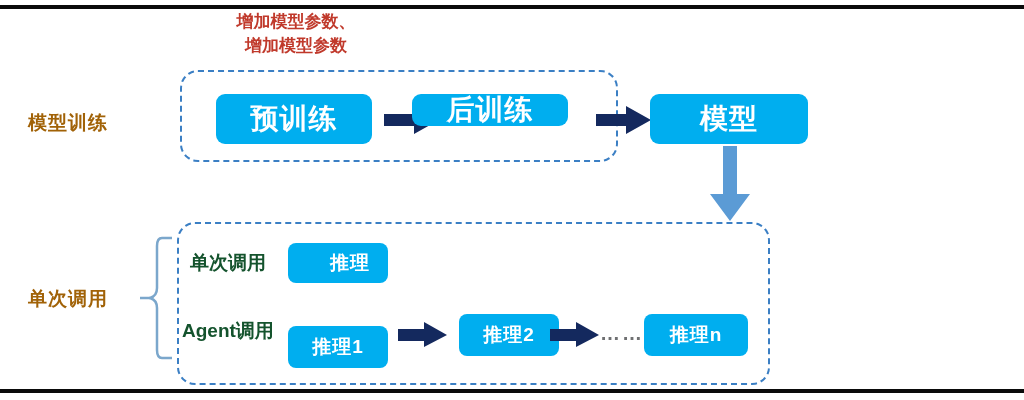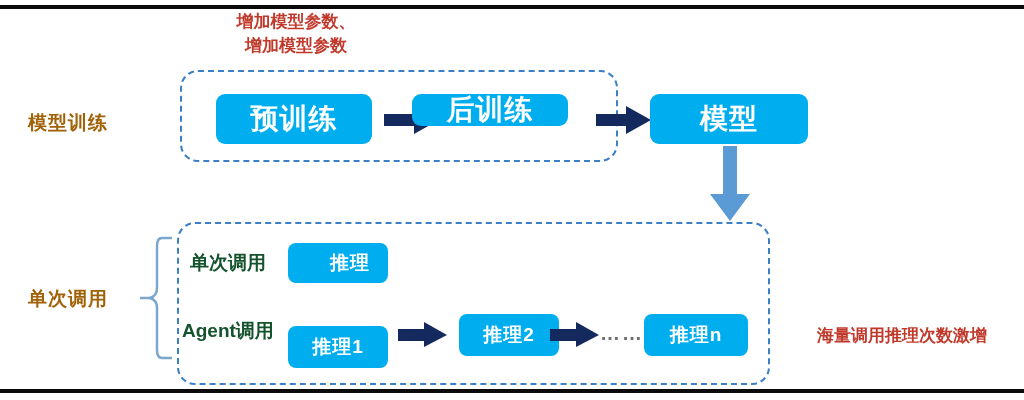--- a/index.html
+++ b/index.html
@@ -154,15 +154,14 @@
 
   <svg class="arrow-h" style="left:550px; top:322px;" width="50" height="26" viewBox="0 0 50 26">
     <polygon points="0,7 26,7 26,0 49,13 26,25 26,19 0,19" fill="#14295e"></polygon>
   </svg>
 
   <div class="ellipsis" style="left:600px; top:322px;">……</div>
 
   <div class="cyan-box small" style="left:644px; top:314px; width:104px; height:42px;">推理n</div>
 
 
-  <div class="red-note" style="left:794px; top:324px; width:216px;">海量调用推理次数激增</div>
 
 </div>
 
 </body></html>

